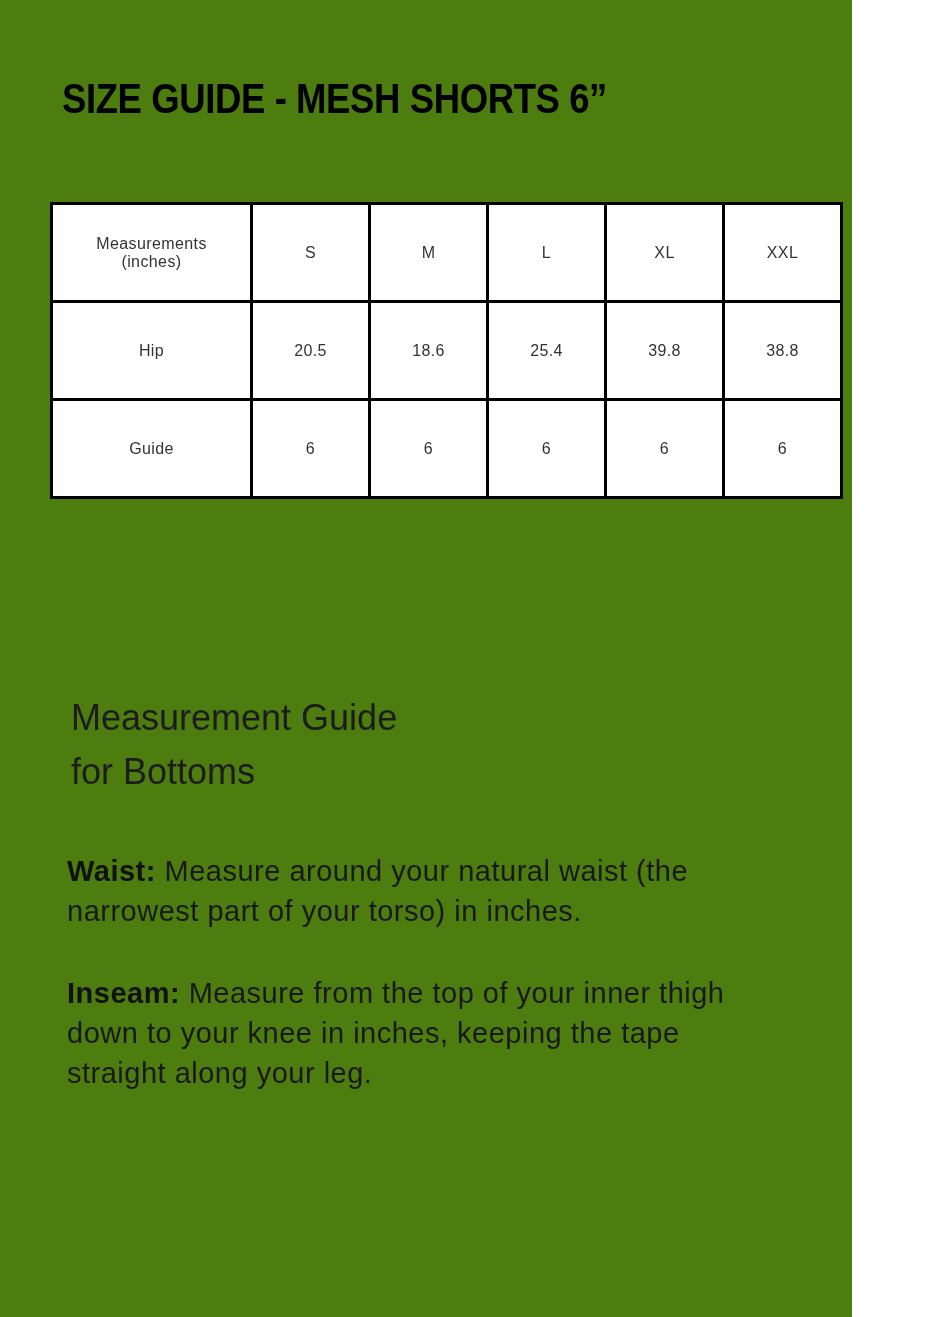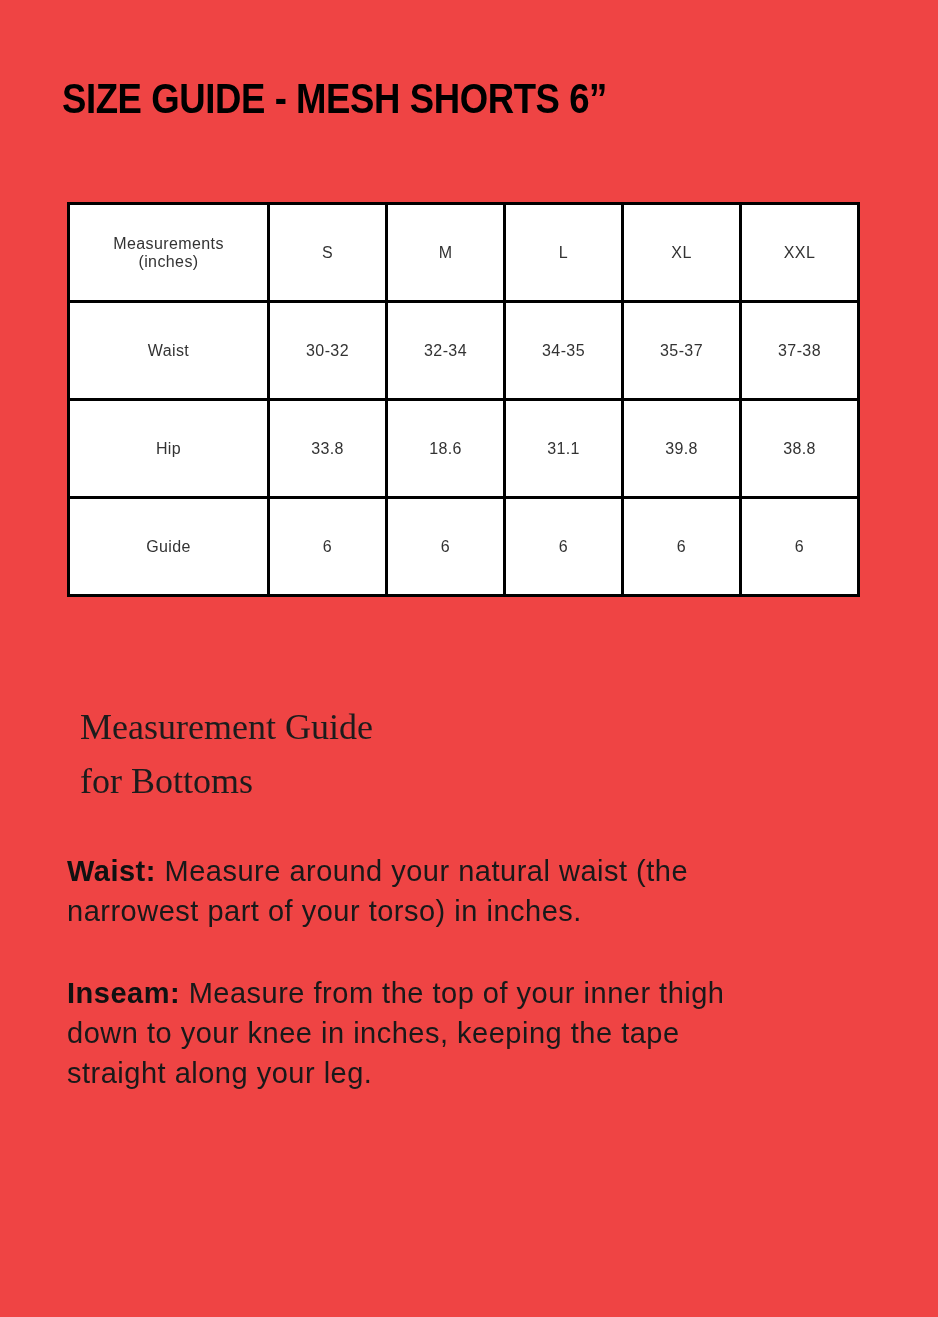--- a/index.html
+++ b/index.html
@@ -2,44 +2,44 @@
 <html><head>
 <meta charset="utf-8">
 <style>
   html, body {
     margin: 0;
     padding: 0;
     background: #ffffff;
   }
   .page {
     position: relative;
-    width: 938px;
+    width: 852px;
     height: 1317px;
-    background: #ef4444;
+    background: #4d7c0f;
     overflow: hidden;
     font-family: "Liberation Sans", sans-serif;
   }
   .title {
     position: absolute;
     left: 62px;
     top: 73px;
     margin: 0;
     font-family: "Liberation Sans", sans-serif;
     font-size: 43px;
     line-height: 50px;
     font-weight: bold;
     letter-spacing: -0.5px;
     color: #000000;
     white-space: nowrap;
     transform: scaleX(0.85);
     transform-origin: left top;
   }
   .size-table {
     position: absolute;
-    left: 67px;
+    left: 50px;
     top: 202px;
     border-collapse: collapse;
   }
   .size-table th,
   .size-table td {
     border: 3px solid #000000;
     font-family: "Liberation Sans", sans-serif;
     font-size: 16px;
     font-weight: normal;
     letter-spacing: 0.4px;
@@ -48,22 +48,22 @@
     vertical-align: middle;
     padding: 0;
     white-space: pre-line;
     background: #ffffff;
   }
   .size-table tr { height: 98px; }
   .guide-heading {
     position: absolute;
     left: 67px;
     top: 687px;
-    margin: 13px;
-    font-family: Liberation Serif, serif;
+    margin: 4px;
+    font-family: Liberation Sans, sans-serif;
     font-size: 36px;
     font-weight: normal;
     line-height: 54px;
     color: #1c1c1c;
     white-space: pre-line;
   }
   .para {
     position: absolute;
     left: 67px;
     width: 710px;
@@ -104,32 +104,24 @@
 (inches)</th>
         <th>S</th>
         <th>M</th>
         <th>L</th>
         <th>XL</th>
         <th>XXL</th>
       </tr>
     </thead>
     <tbody>
       <tr>
-        <td>Waist</td>
-        <td>30-32</td>
-        <td>32-34</td>
-        <td>34-35</td>
-        <td>35-37</td>
-        <td>37-38</td>
-      </tr>
-      <tr>
         <td>Hip</td>
-        <td>33.8</td>
+        <td>20.5</td>
         <td>18.6</td>
-        <td>31.1</td>
+        <td>25.4</td>
         <td>39.8</td>
         <td>38.8</td>
       </tr>
       <tr>
         <td>Guide</td>
         <td>6</td>
         <td>6</td>
         <td>6</td>
         <td>6</td>
         <td>6</td>

